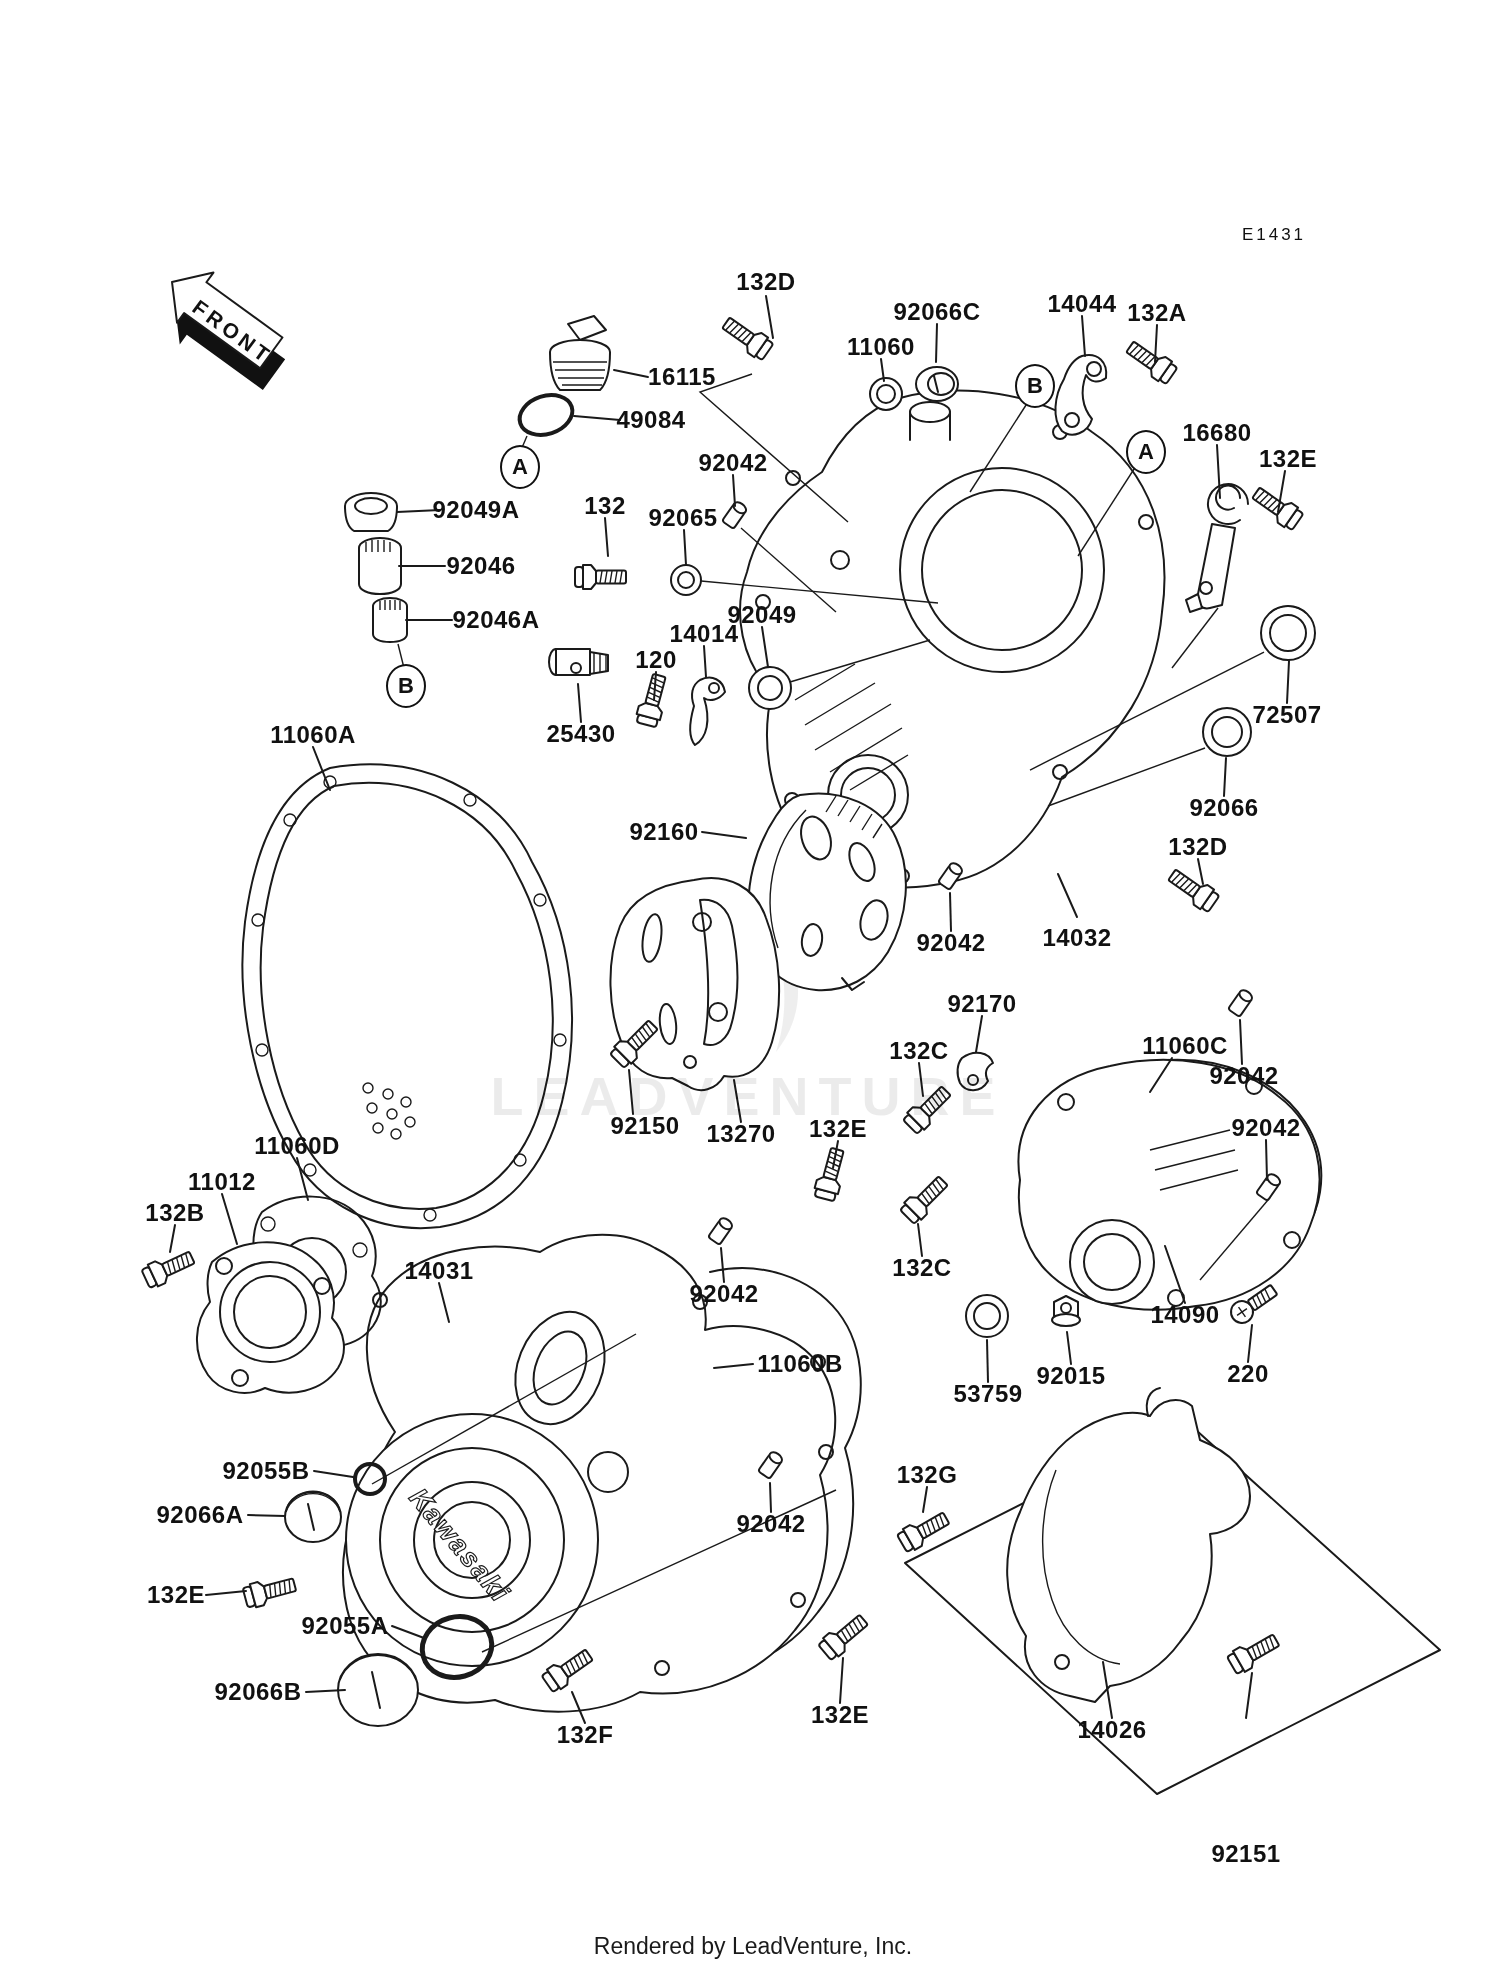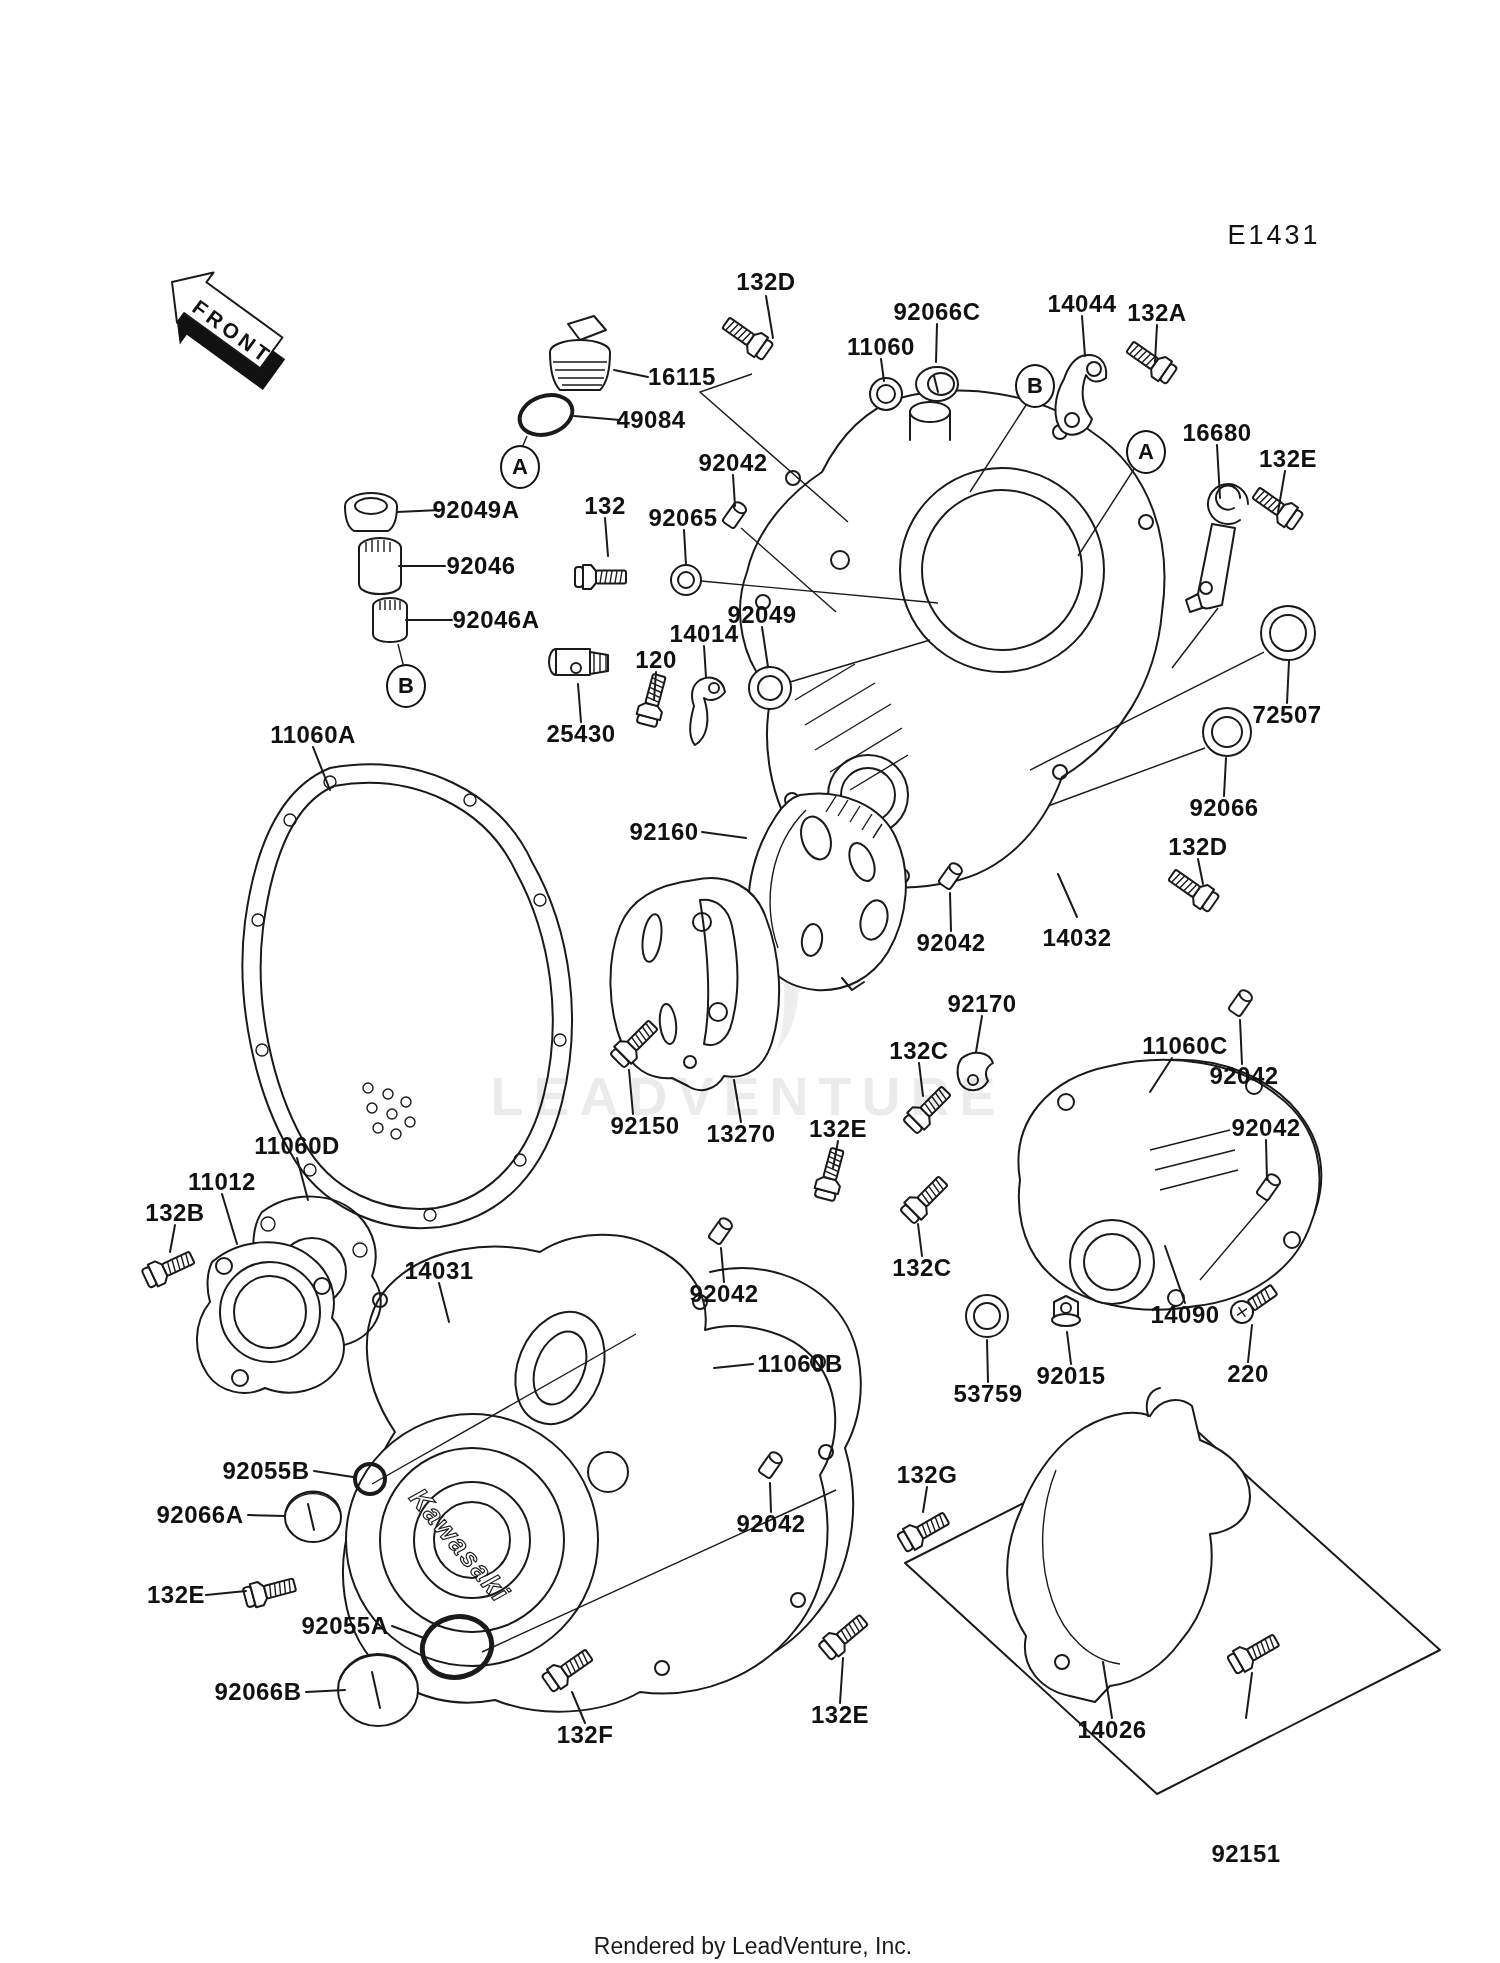--- a/index.html
+++ b/index.html
@@ -7,21 +7,21 @@
         font-family:"Liberation Sans", sans-serif;}
   #art{position:absolute;left:0;top:0;width:1500px;height:1963px;}
   .ln{fill:none;stroke:#1a1a1a;stroke-width:2;stroke-linejoin:round;stroke-linecap:round;}
   .fw{fill:#ffffff;stroke:#1a1a1a;stroke-width:2;stroke-linejoin:round;}
   .thin{fill:none;stroke:#1a1a1a;stroke-width:1.4;}
   .plabel{position:absolute;transform:translate(-50%,-50%);font-weight:bold;font-size:24px;
           letter-spacing:0.5px;color:#111;white-space:nowrap;}
   .marker{position:absolute;transform:translate(-50%,-50%);width:36px;height:40px;border:2.5px solid #111;
           border-radius:50%;display:flex;align-items:center;justify-content:center;
           font-weight:bold;font-size:22px;color:#111;background:#fff;}
-  #code{position:absolute;transform:translate(-50%,-50%);font-size:27px;letter-spacing:3px;color:#111;
+  #code{position:absolute;transform:translate(-50%,-50%);font-size:17px;letter-spacing:3px;color:#111;
         font-weight:normal;}
   #wm{position:absolute;transform:translate(-50%,-50%);font-size:54px;font-weight:bold;letter-spacing:10px;
       color:rgba(0,0,0,0.08);white-space:nowrap;}
   #footer{position:absolute;transform:translate(-50%,-50%);font-size:23px;color:#1a1a1a;white-space:nowrap;}
 </style>
 </head>
 <body>
 
 <div id="page">
 

